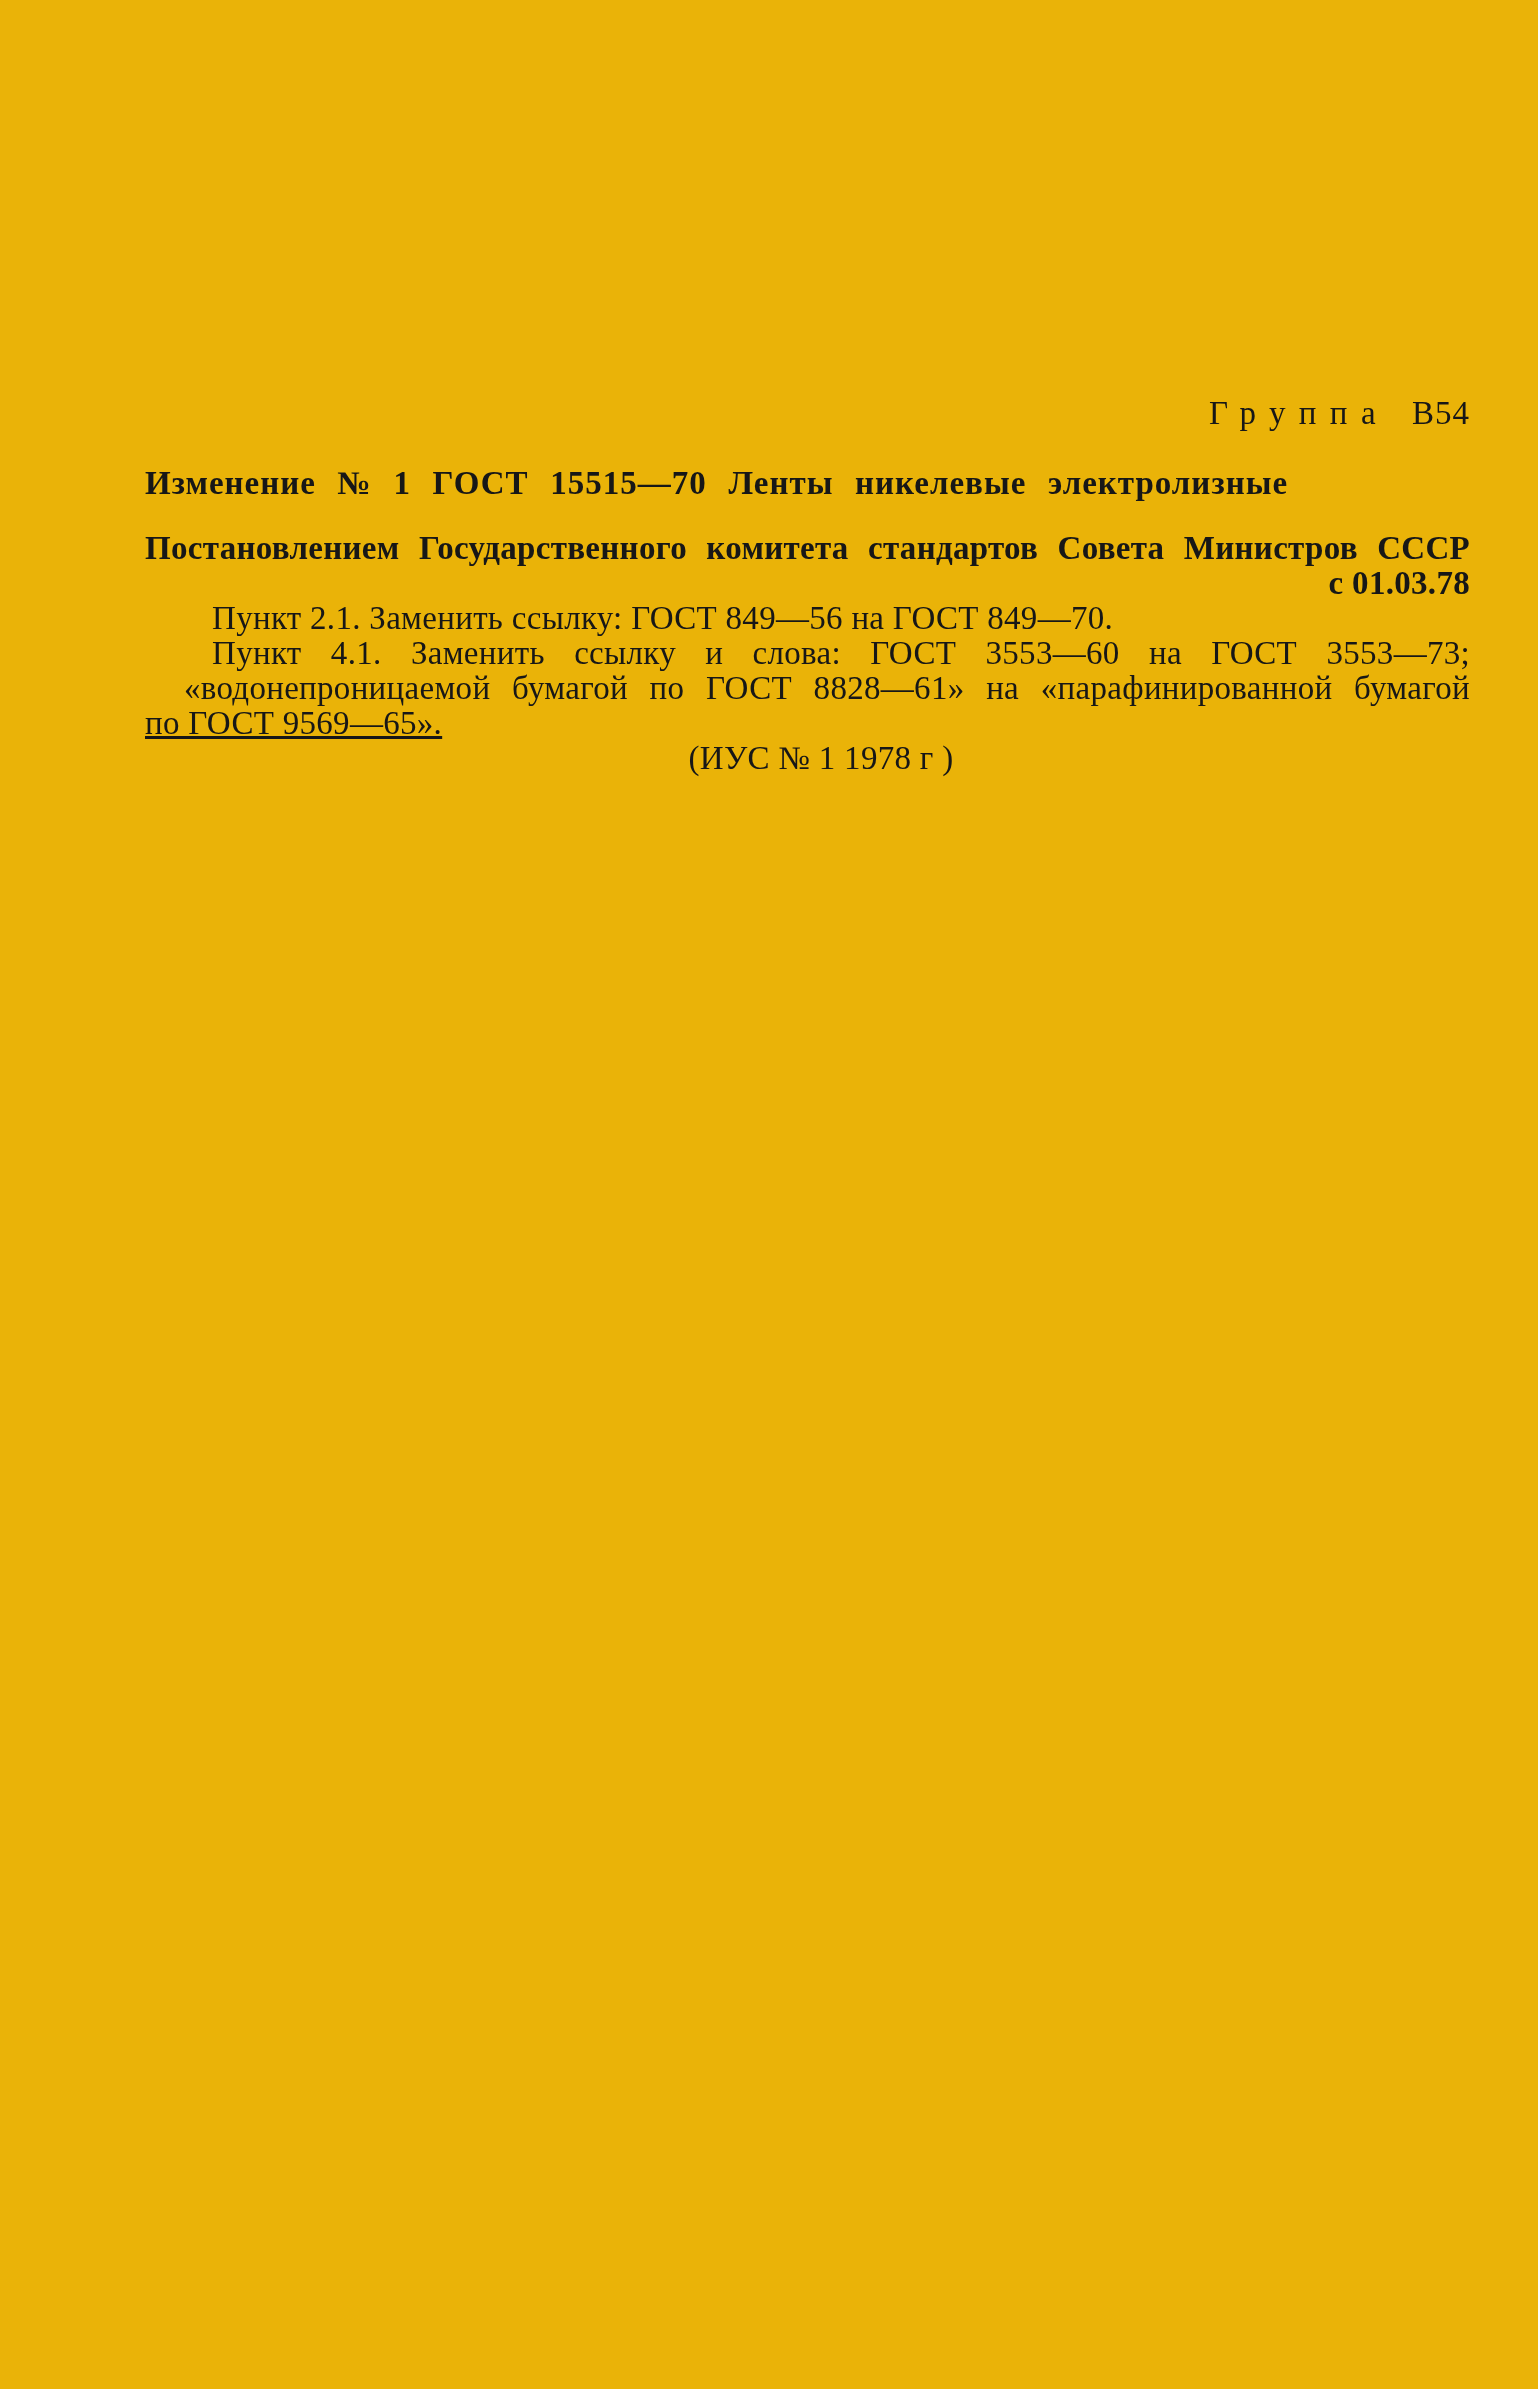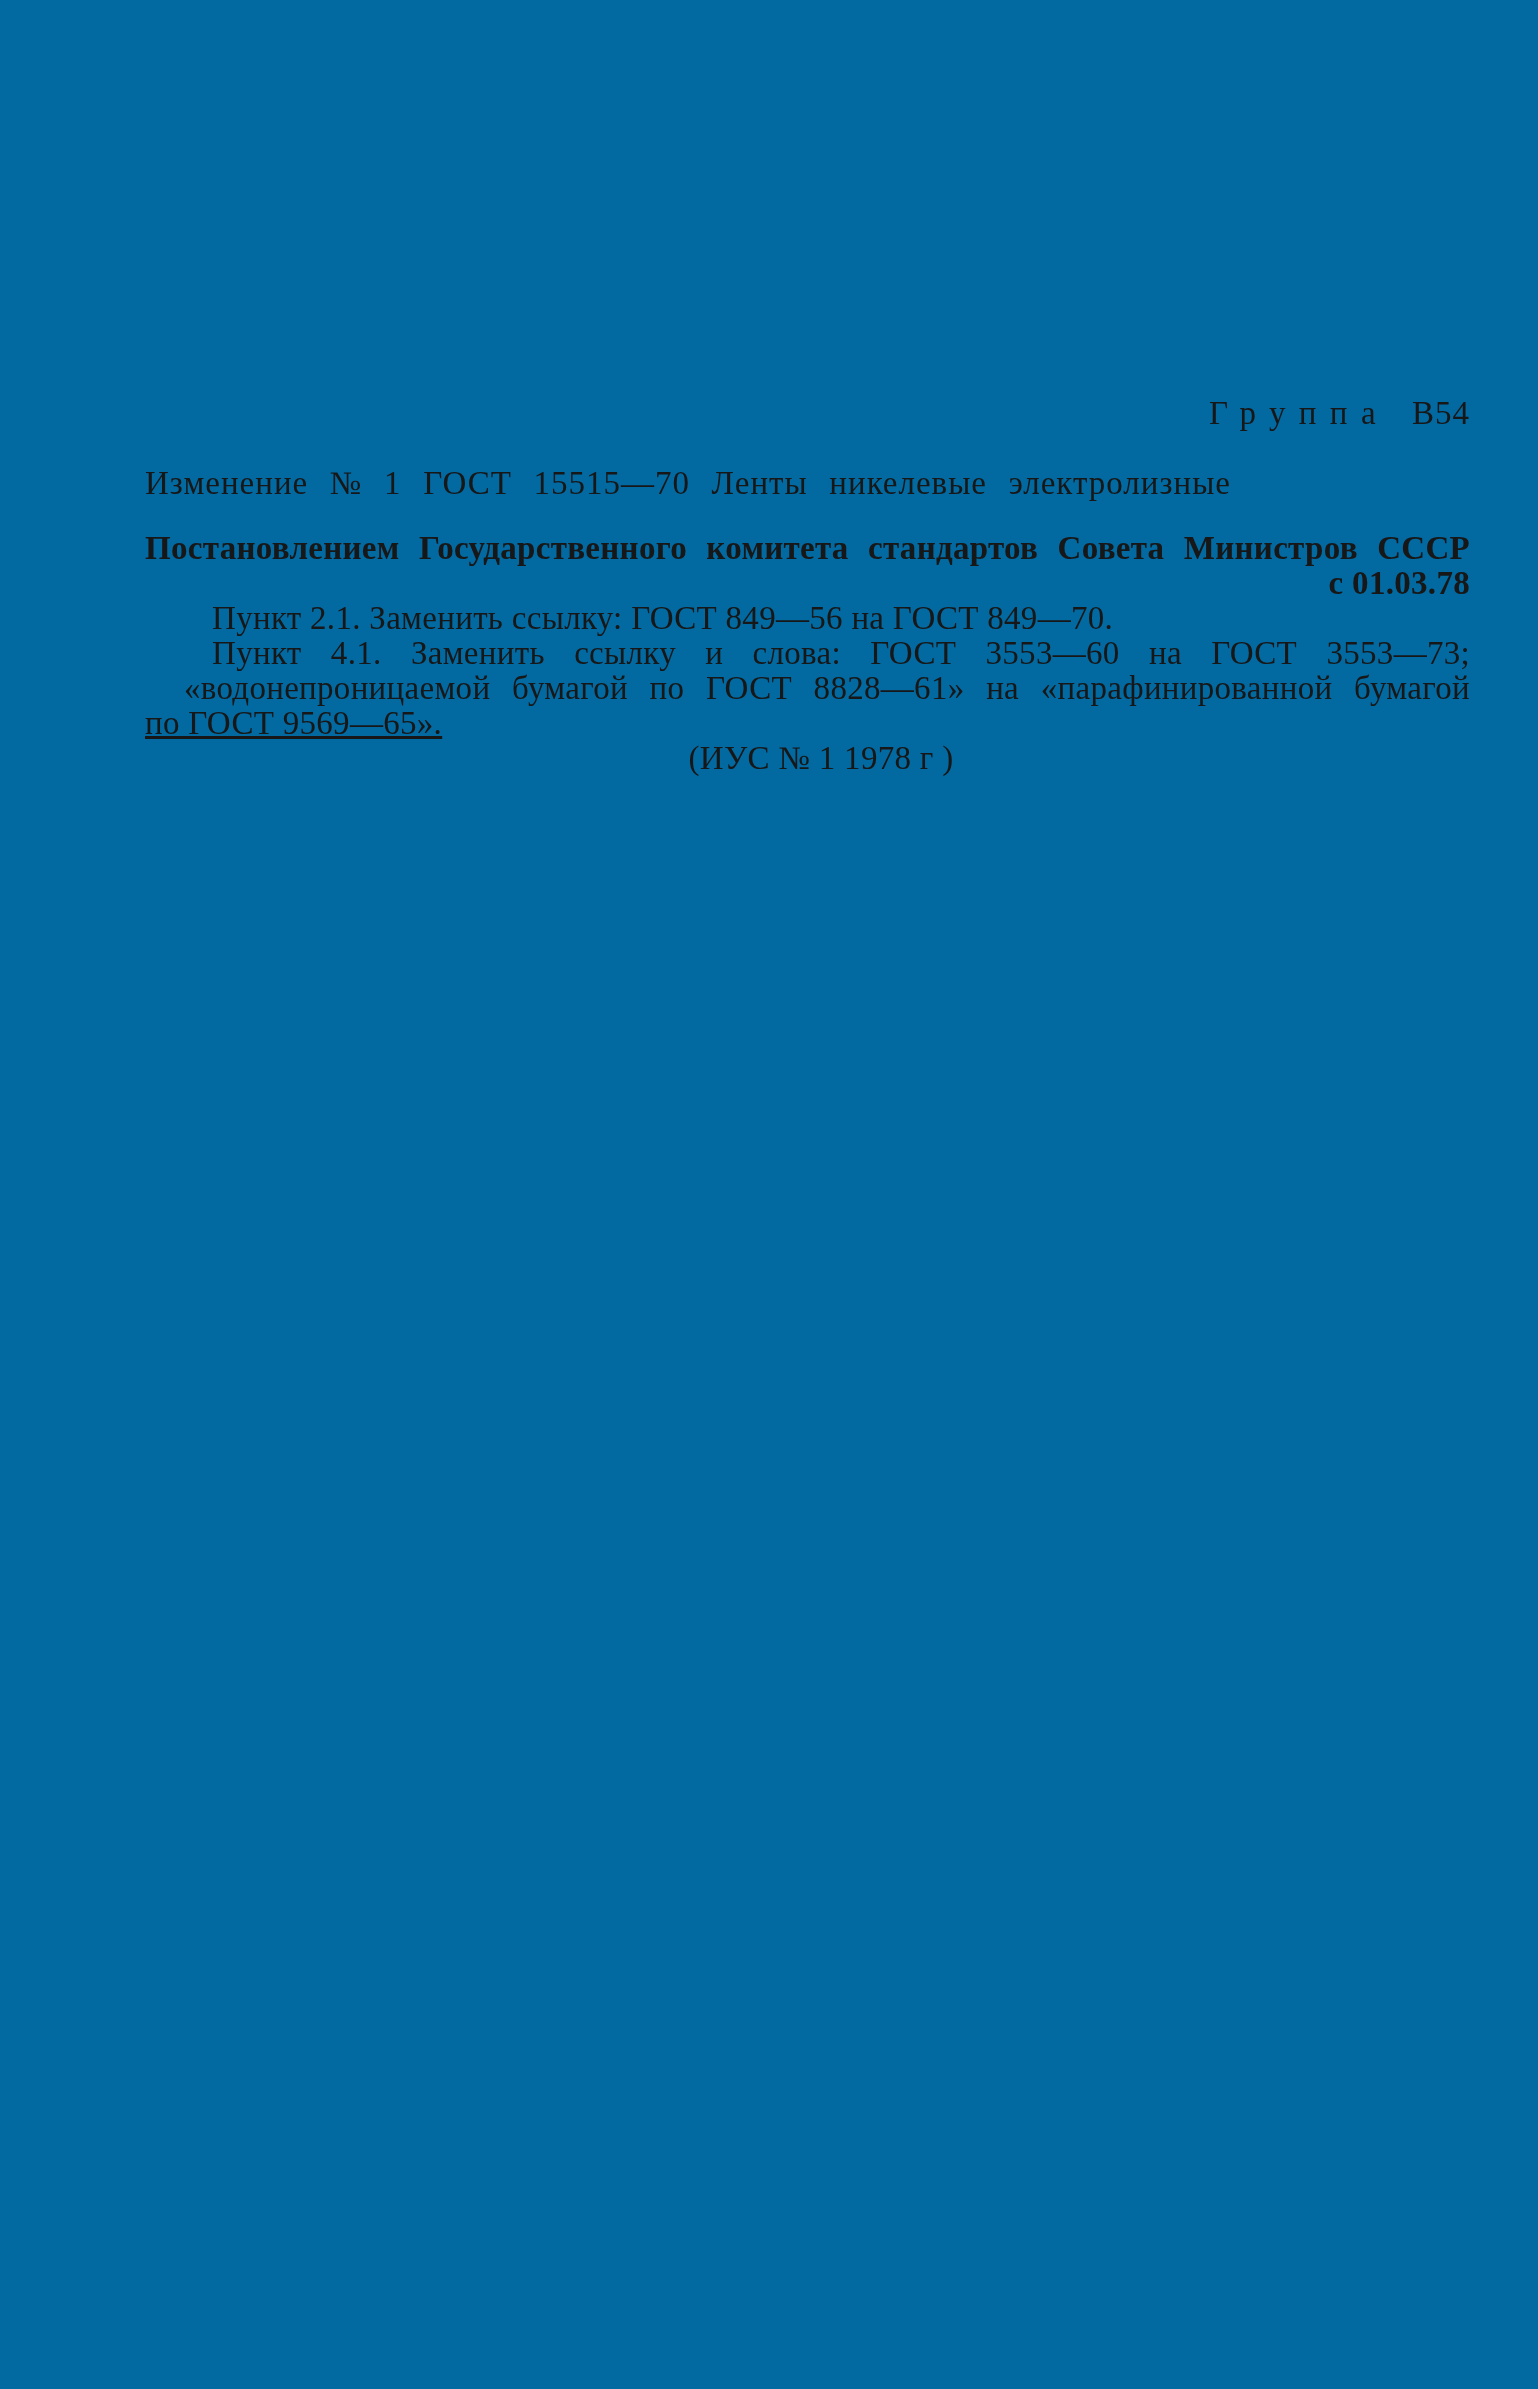--- a/index.html
+++ b/index.html
@@ -4,21 +4,21 @@
 <style>
   html, body {
     margin: 0;
     padding: 0;
     background: #ffffff;
   }
   .page {
     position: relative;
     width: 1538px;
     height: 2390px;
-    background: #0369a1;
+    background: #eab308;
     overflow: hidden;
     font-family: "Liberation Serif", "DejaVu Serif", serif;
     color: #171717;
   }
   .content {
     position: absolute;
     left: 145px;
     top: 396px;
     width: 1325px;
     font-size: 33px;
@@ -31,21 +31,21 @@
   }
   .group-label {
     letter-spacing: 13.4px;
   }
   .group-code {
     margin-left: 23px;
     letter-spacing: 1px;
   }
   .doc-title {
     margin-top: 35px;
-    font-weight: normal;
+    font-weight: bold;
     letter-spacing: 1px;
     word-spacing: 12.4px;
     white-space: nowrap;
   }
   .decree {
     margin-top: 30px;
     font-weight: bold;
   }
   .decree-line-1 {
     text-align: justify;

